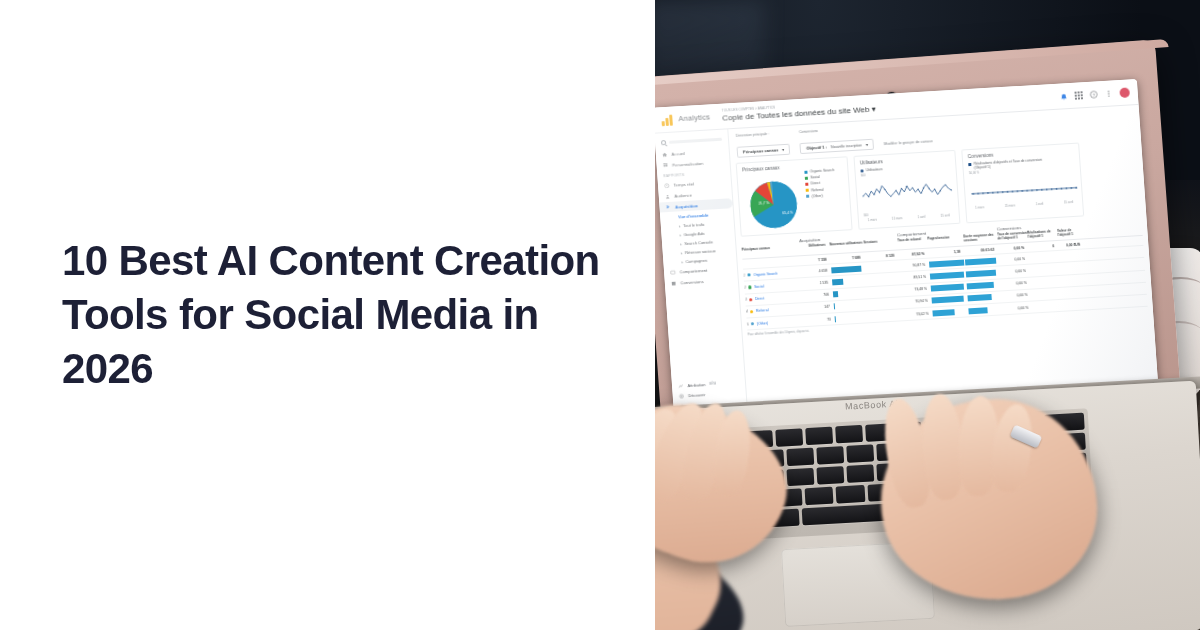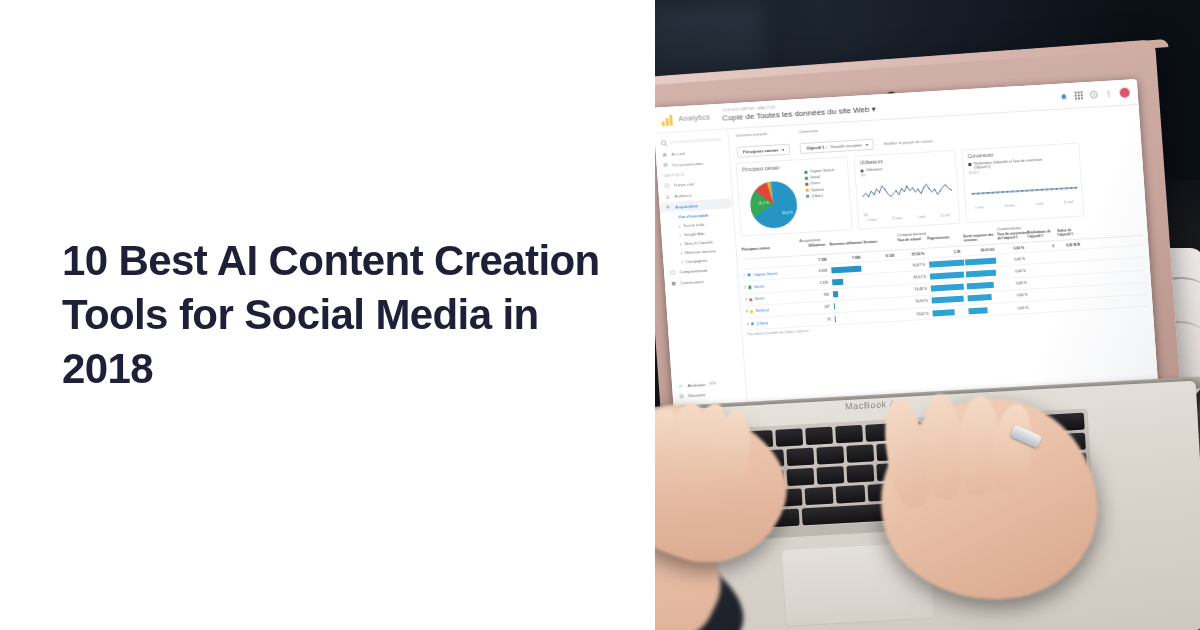--- a/index.html
+++ b/index.html
@@ -323,21 +323,21 @@
     background:linear-gradient(150deg,#2b2f3a,#171a22);
     border-radius:40%; transform:rotate(22deg); filter:blur(2px);
   }
 </style>
 </head>
 <body>
 
 <div class="canvas">
 
   <div class="left-panel">
-    <h1 class="headline">10 Best AI Content Creation Tools for Social Media in 2018</h1>
+    <h1 class="headline">10 Best AI Content Creation Tools for Social Media in 2026</h1>
   </div>
 
   <div class="photo">
     <div class="bg-dark"></div>
     <div class="bg-wallsheen"></div>
     <div class="desk"></div>
     <div class="carpet2"></div>
     <div class="carpet"></div>
     <div class="mug"></div>
 

